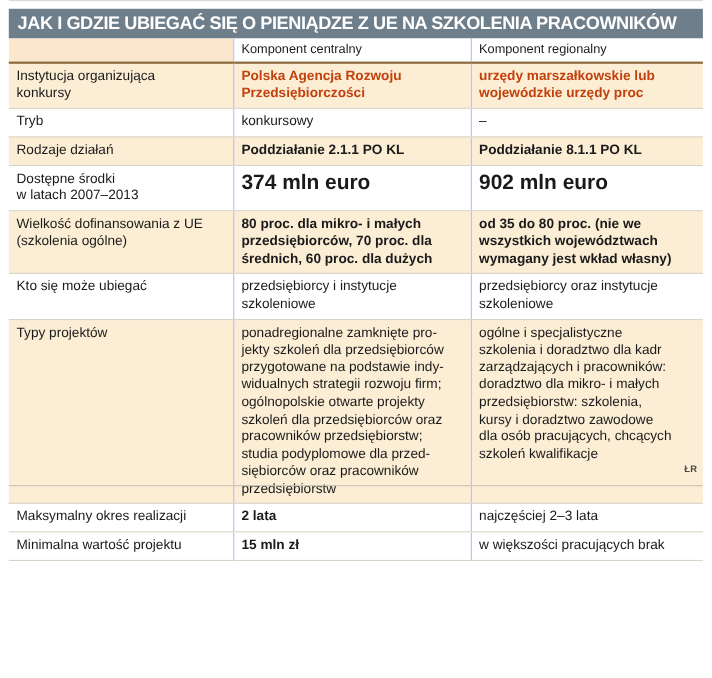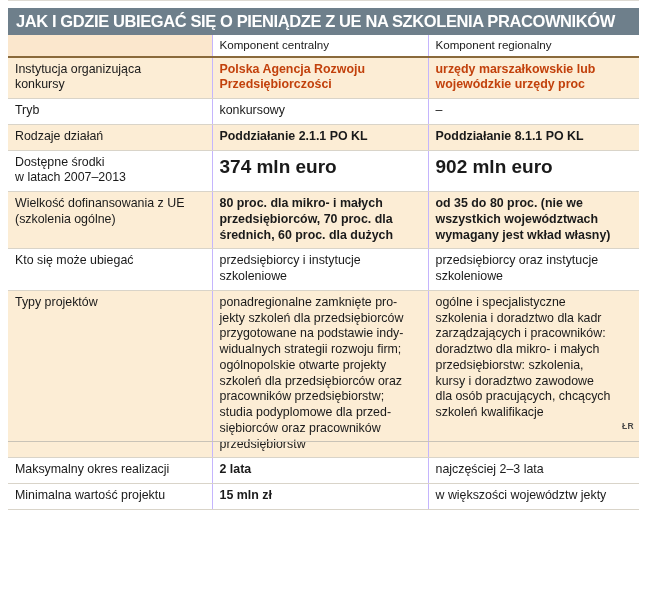--- a/index.html
+++ b/index.html
@@ -268,21 +268,21 @@
         </td>
       </tr>
 
 
       <tr class="plain">
         <td class="col-label">Minimalna wartość projektu</td>
         <td class="col-central">
           <div class="v-bold">15 mln zł</div>
         </td>
         <td class="col-regional">
-          <div class="v-normal">w większości województw jekty</div>
+          <div class="v-normal">w większości pracujących brak</div>
         </td>
       </tr>
 
     </tbody>
   </table>
 
   <div class="signature">ŁR</div>
   <div class="bottom-rule"></div>
 
 </div>

